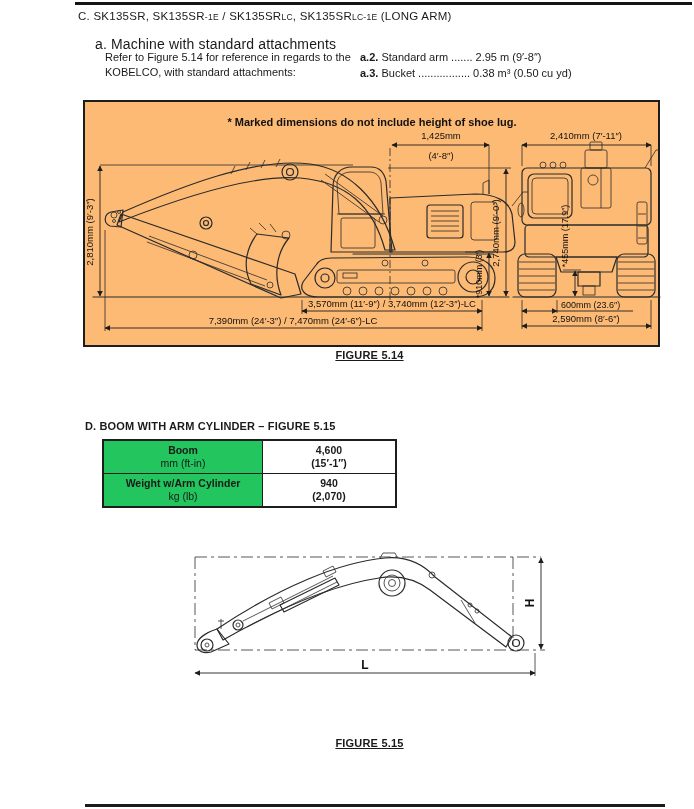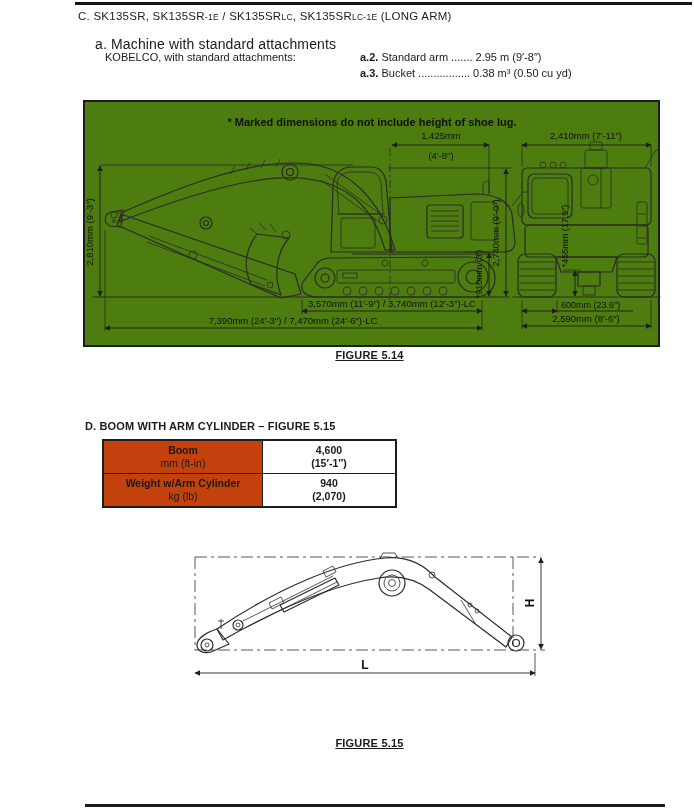--- a/index.html
+++ b/index.html
@@ -9,29 +9,29 @@
     -webkit-font-smoothing:antialiased;
   }
   .abs{position:absolute;}
   .top-rule{left:75px;top:2px;width:617px;height:3px;background:#141414;}
   .title{left:78px;top:10px;font-weight:normal;font-size:11.5px;letter-spacing:.25px;white-space:nowrap;}
   .title .sm{font-size:8.5px;}
   .sub-heading{left:95px;top:36px;font-weight:normal;font-size:14px;letter-spacing:.15px;}
   .para{left:105px;top:50px;font-size:11px;line-height:15px;width:268px;}
   .attach-list{left:360px;top:50px;font-size:11px;line-height:15.5px;white-space:nowrap;}
   .attach-list b{font-weight:bold;}
-  .figbox{left:83px;top:100px;width:573px;height:243px;border:2px solid #1d1d1d;background:#4d7c0f;}
+  .figbox{left:83px;top:100px;width:573px;height:243px;border:2px solid #1d1d1d;background:#fdba74;}
   .figcap{font-weight:bold;font-size:11px;text-align:center;letter-spacing:.2px;text-decoration:underline;}
   .cap514{left:83px;top:349px;width:573px;}
   .cap515{left:83px;top:737px;width:573px;text-align:center;}
   .d-heading{left:85px;top:420px;font-weight:bold;font-size:11px;letter-spacing:.15px;}
   table.boom{position:absolute;left:102px;top:439px;border-collapse:collapse;border:2.5px solid #1d1d1d;}
   table.boom td{border:1.5px solid #1d1d1d;text-align:center;vertical-align:middle;
     font-size:10.5px;line-height:13px;padding:3px 5px;}
-  td.lbl{background:#c2410c;width:148px;}
+  td.lbl{background:#22c55e;width:148px;}
   td.val{width:122px;font-weight:bold;white-space:nowrap;}
   .l1{font-weight:bold;}
   .l2{font-weight:normal;}
   td.val .l2{font-weight:bold;}
   .fig515svg{left:185px;top:545px;}
   .bottom-rule{left:85px;top:804px;width:580px;height:3px;background:#1b1b1b;}
   svg{overflow:visible;}
   svg .draw{stroke:#2b2b2b;stroke-width:1.2;fill:none;stroke-linejoin:round;stroke-linecap:round;}
   svg .thin{stroke:#2b2b2b;stroke-width:.8;fill:none;}
   svg .dim{stroke:#1d1d1d;stroke-width:.9;fill:none;}
@@ -43,20 +43,21 @@
 </head>
 <body>
 
 <div class="abs top-rule"></div>
 
 <div class="abs title"><span>C. SK135SR, SK135SR</span><span class="sm">-1E</span><span> / SK135SR</span><span class="sm">LC</span><span>, SK135SR</span><span class="sm">LC-1E</span><span> (LONG ARM)</span></div>
 
 <div class="abs sub-heading">a. Machine with standard attachments</div>
 
 <div class="abs para">
+  <div>Refer to Figure 5.14 for reference in regards to the</div>
   <div>KOBELCO, with standard attachments:</div>
 </div>
 
 <div class="abs attach-list">
   <div><b>a.2.</b> <span>Standard arm ....... 2.95 m (9′-8″)</span></div>
   <div><b>a.3.</b> <span>Bucket ................. 0.38 m³ (0.50 cu yd)</span></div>
 </div>
 
 <div class="abs figbox">
 <svg width="573" height="243" viewBox="0 0 573 243">

